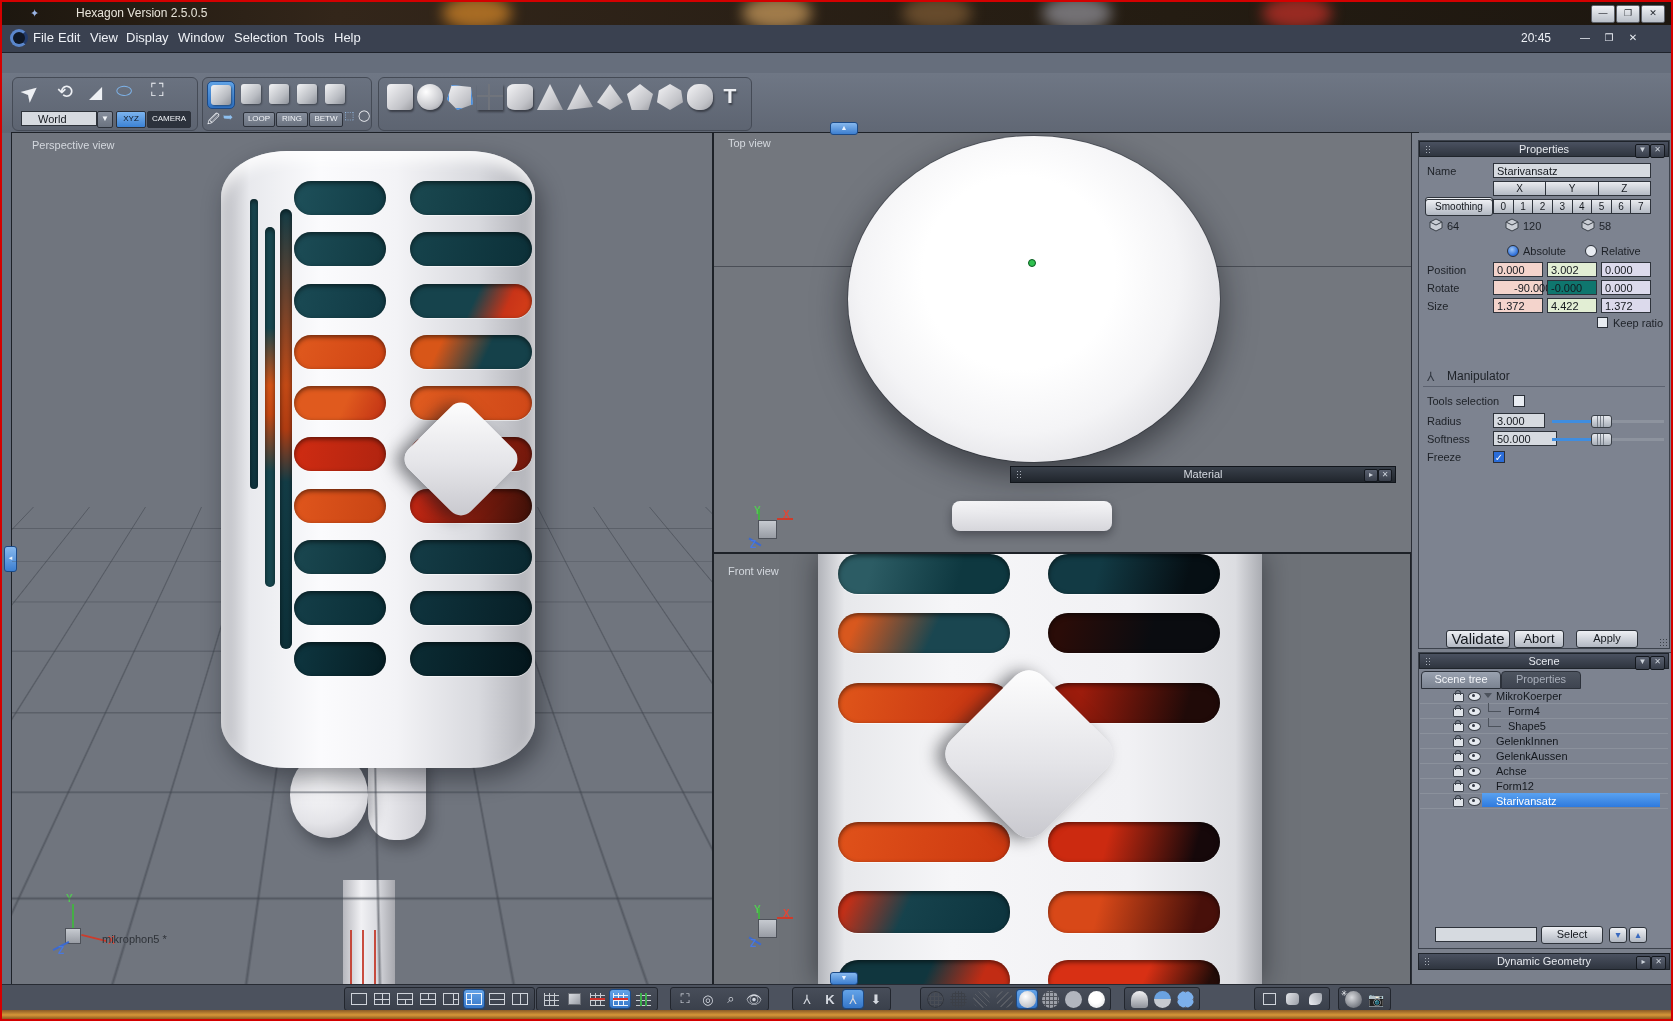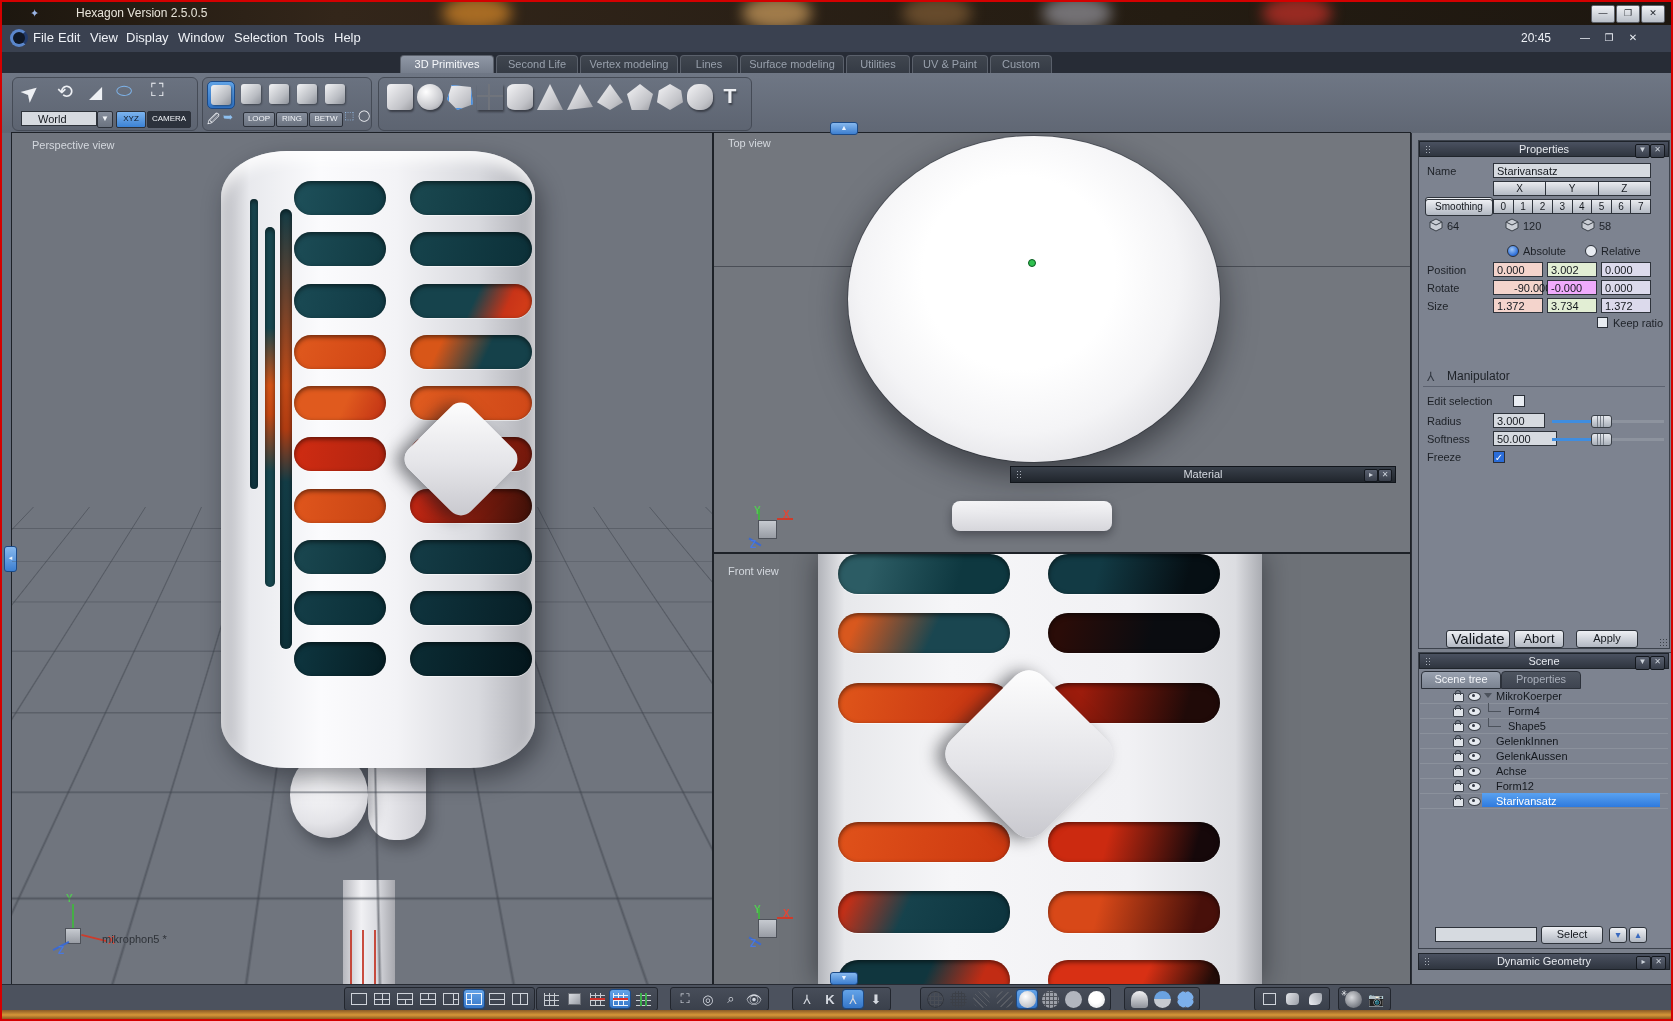--- a/index.html
+++ b/index.html
@@ -97,30 +97,20 @@
     <span class="menu-item" style="left:176px;">Window</span>
     <span class="menu-item" style="left:232px;">Selection</span>
     <span class="menu-item" style="left:292px;">Tools</span>
     <span class="menu-item" style="left:332px;">Help</span>
     <span id="clock" class="abs">20:45</span>
     <span class="mwin" style="right:78px;">—</span>
     <span class="mwin" style="right:54px;">❐</span>
     <span class="mwin" style="right:30px;">✕</span>
   </div>
 
-  <div id="tabbar" class="abs">
-    <div class="tab active" style="left:398px;width:92px;">3D Primitives</div>
-    <div class="tab" style="left:494px;width:80px;">Second Life</div>
-    <div class="tab" style="left:578px;width:96px;">Vertex modeling</div>
-    <div class="tab" style="left:678px;width:56px;">Lines</div>
-    <div class="tab" style="left:738px;width:102px;">Surface modeling</div>
-    <div class="tab" style="left:844px;width:62px;">Utilities</div>
-    <div class="tab" style="left:910px;width:74px;">UV &amp; Paint</div>
-    <div class="tab" style="left:988px;width:60px;">Custom</div>
-  </div>
 
   <div id="toolbar" class="abs">
 
     <div class="tgroup" style="left:10px;width:184px;">
       <span class="ticon" style="left:8px;top:2px;font-size:22px;transform:rotate(-40deg);">➤</span>
       <span class="ticon" style="left:44px;top:2px;font-size:19px;">⟲</span>
       <span class="ticon" style="left:76px;top:4px;font-size:17px;">◢</span>
       <span class="ticon" style="left:103px;top:2px;font-size:19px;color:#7db2e8;">⬭</span>
       <span class="ticon" style="left:138px;top:2px;font-size:18px;">⛶</span>
       <div class="fld" style="left:8px;top:33px;width:76px;padding-left:16px;">World</div>
@@ -214,21 +204,21 @@
       <div class="abs" style="left:20px;top:11px;width:2px;height:24px;background:#46ae46;"></div>
       <div class="gizsq" style="left:13px;top:35px;width:16px;height:16px;"></div>
       <div class="abs" style="left:29px;top:44px;width:26px;height:2px;background:#cc3c2c;transform:rotate(14deg);"></div>
       <span class="axlbl" style="left:56px;top:42px;color:#e04838;">X</span>
       <div class="abs" style="left:0px;top:52px;width:18px;height:2px;background:#3c6ad0;transform:rotate(-28deg);"></div>
       <span class="axlbl" style="left:6px;top:52px;color:#4878e0;">Z</span>
     </div>
     <span class="lbl" style="left:90px;top:800px;color:#2e3238;z-index:20;">mikrophon5 *</span>
   </div>
 
-  <div class="vp" style="left:712px;top:131px;width:696px;height:419px;background:#73777e;">
+  <div class="vp" style="left:712px;top:131px;width:696px;height:419px;background:#73777e;padding-left:8px;">
     <span class="vplabel" style="left:14px;top:4px;">Top view</span>
     <div class="abs" style="left:0;top:133px;width:100%;height:1px;background:rgba(64,68,76,.8);"></div>
     <div class="abs" style="left:134px;top:3px;width:372px;height:326px;border-radius:50%;z-index:5;
          background:radial-gradient(circle at 46% 42%,#ffffff 0 35%,#f4f4f6 58%,#e3e3e7 74%,#c9c9ce 86%,#909096 97%);
          box-shadow:0 12px 34px rgba(14,16,22,.55), 0 0 0 1px rgba(40,44,52,.35);"></div>
     <div class="abs" style="left:314px;top:126px;width:6px;height:6px;border-radius:50%;background:#30c050;border:1px solid #0a5a20;z-index:7;"></div>
     <div class="abs" style="left:238px;top:368px;width:160px;height:30px;border-radius:8px;z-index:4;
          background:linear-gradient(#f6f6f8,#d6d6db);box-shadow:0 4px 10px rgba(14,16,22,.4);"></div>
 
     <div class="abs" style="left:296px;top:333px;width:386px;height:17px;z-index:10;background:linear-gradient(#39404a,#20252c);border:1px solid #12161c;box-sizing:border-box;">
@@ -335,33 +325,33 @@
       <span class="lbl" style="left:104px;top:104px;">Absolute</span>
       <div class="radio" style="left:166px;top:104px;"></div>
       <span class="lbl" style="left:182px;top:104px;">Relative</span>
 
       <span class="lbl" style="left:8px;top:123px;">Position</span>
       <div class="fld" style="left:74px;top:121px;width:50px;background:#f4d4cc;">0.000</div>
       <div class="fld" style="left:128px;top:121px;width:50px;background:#e2eed4;">3.002</div>
       <div class="fld" style="left:182px;top:121px;width:50px;background:#dcdaec;">0.000</div>
       <span class="lbl" style="left:8px;top:141px;">Rotate</span>
       <div class="fld" style="left:74px;top:139px;width:50px;background:#f4d4cc;padding-left:20px;">-90.000</div>
-      <div class="fld" style="left:128px;top:139px;width:50px;background:#f0abfc;">-0.000</div>
+      <div class="fld" style="left:128px;top:139px;width:50px;background:#0f766e;">-0.000</div>
       <div class="fld" style="left:182px;top:139px;width:50px;background:#dcdaec;">0.000</div>
       <span class="lbl" style="left:8px;top:159px;">Size</span>
       <div class="fld" style="left:74px;top:157px;width:50px;background:#f4d4cc;">1.372</div>
-      <div class="fld" style="left:128px;top:157px;width:50px;background:#e2eed4;">3.734</div>
+      <div class="fld" style="left:128px;top:157px;width:50px;background:#e2eed4;">4.422</div>
       <div class="fld" style="left:182px;top:157px;width:50px;background:#dcdaec;">1.372</div>
       <div class="chk" style="left:178px;top:176px;width:11px;height:11px;"></div>
       <span class="lbl" style="left:194px;top:176px;">Keep ratio</span>
 
       <span class="lbl" style="left:8px;top:226px;font-size:13px;color:#343a44;">⅄</span>
       <span class="lbl" style="left:28px;top:228px;font-size:12px;">Manipulator</span>
       <div class="abs" style="left:4px;top:245px;width:242px;height:1px;background:#5c6270;"></div>
-      <span class="lbl" style="left:8px;top:254px;">Edit selection</span>
+      <span class="lbl" style="left:8px;top:254px;">Tools selection</span>
       <div class="chk" style="left:94px;top:254px;"></div>
       <span class="lbl" style="left:8px;top:274px;">Radius</span>
       <div class="fld" style="left:74px;top:272px;width:52px;">3.000</div>
       <div class="slider-track" style="left:133px;top:279px;width:112px;"></div>
       <div class="slider-fill" style="left:133px;top:279px;width:44px;"></div>
       <div class="slider-thumb" style="left:172px;top:274px;"></div>
       <span class="lbl" style="left:8px;top:292px;">Softness</span>
       <div class="fld" style="left:74px;top:290px;width:64px;">50.000</div>
       <div class="slider-track" style="left:133px;top:297px;width:112px;"></div>
       <div class="slider-fill" style="left:133px;top:297px;width:44px;"></div>

